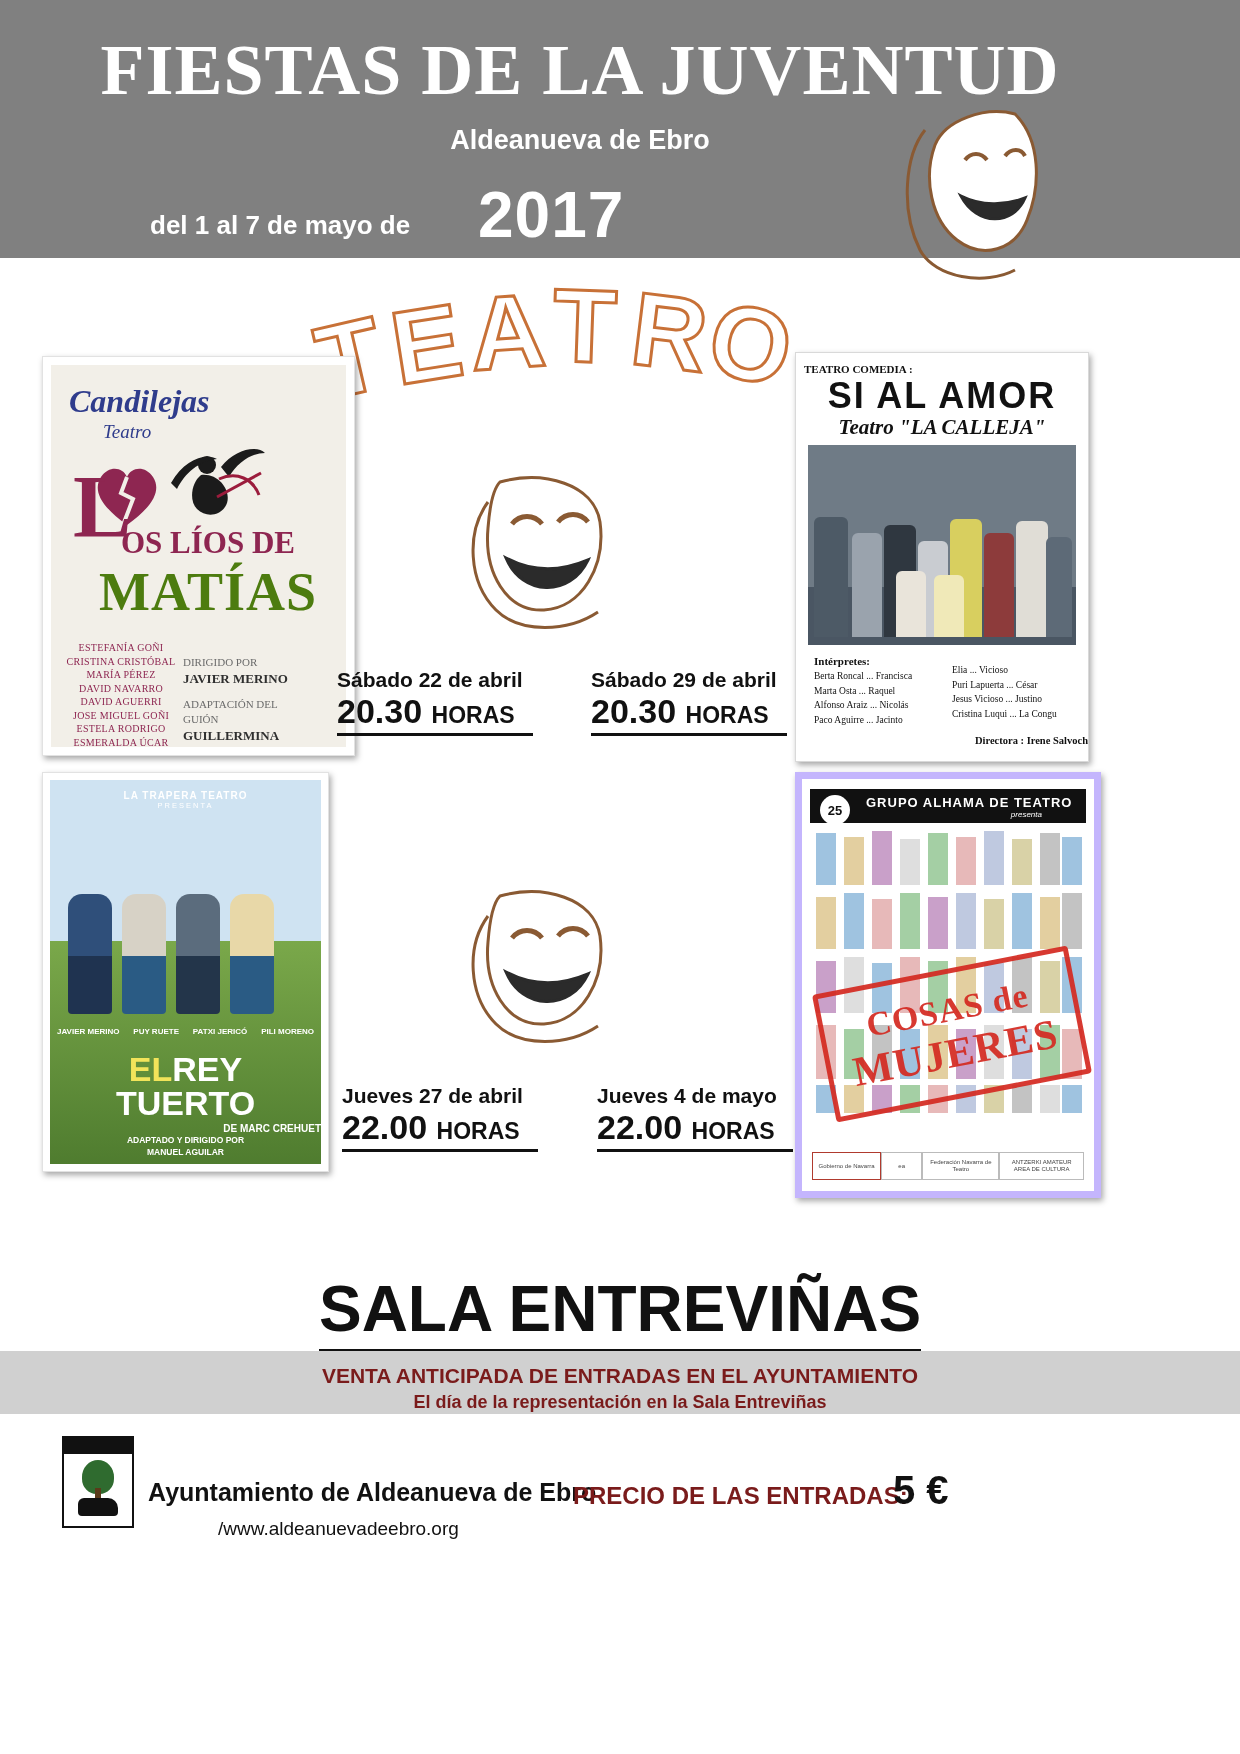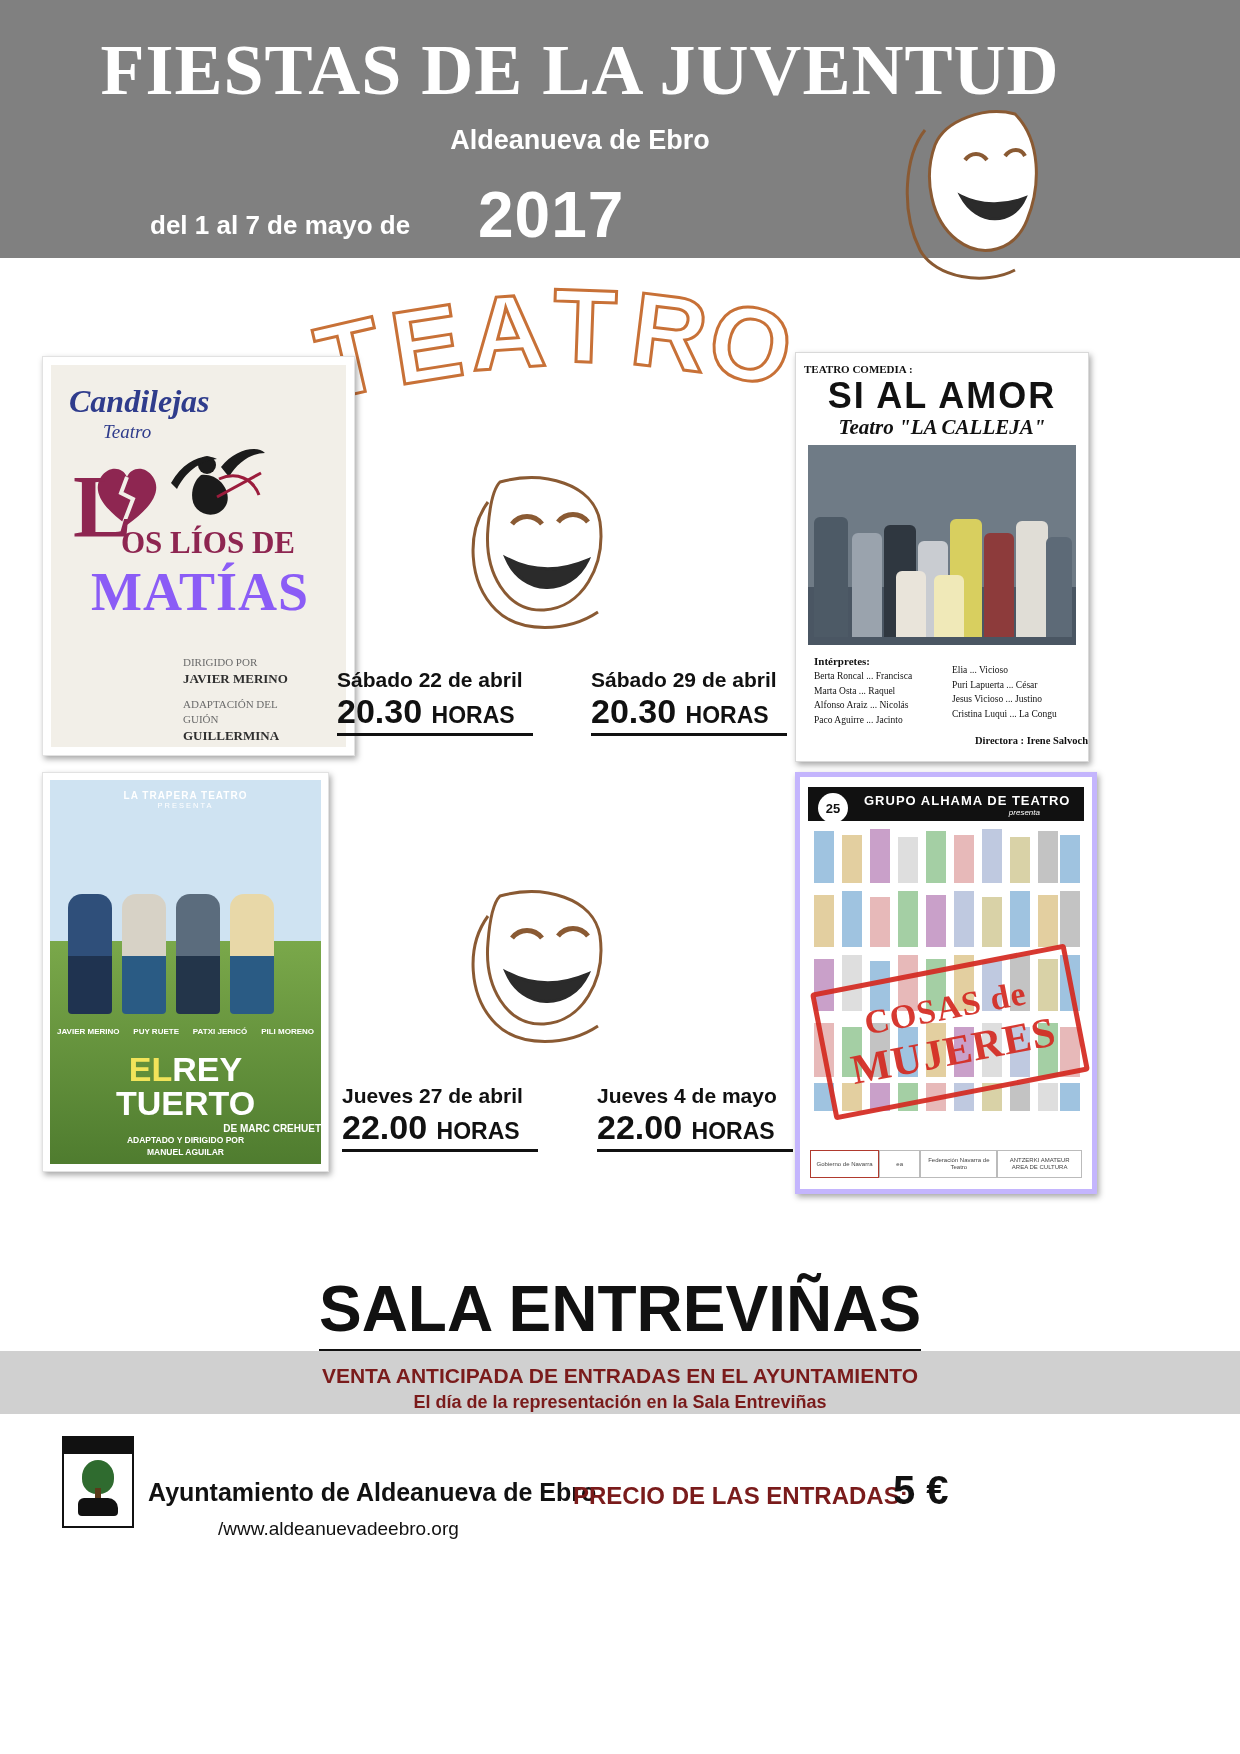--- a/index.html
+++ b/index.html
@@ -138,24 +138,24 @@
   .matias-l1 {
     position: absolute;
     left: 70px; top: 160px;
     font-family: "Liberation Serif", serif;
     font-size: 31px;
     color: #8e2651;
     font-weight: bold;
   }
   .matias-l2 {
     position: absolute;
-    left: 40px; top: 196px;
+    left: 48px; top: 196px;
     font-family: "Liberation Serif", serif;
     font-size: 54px;
-    color: #8b5cf6;
+    color: #4d7c0f;
     font-weight: bold;
     letter-spacing: 1px;
   }
   .matias-cast {
     position: absolute;
     left: 14px; top: 276px;
     width: 112px;
     text-align: center;
     font-family: "Liberation Serif", serif;
     font-size: 10px;
@@ -284,21 +284,21 @@
   .rey-foot {
     position: absolute; left: 0; bottom: 6px; width: 100%;
     text-align: center; color: #ffffff; font-size: 8.5px; font-weight: bold;
     line-height: 1.35;
   }
 
   
   #poster-cosas {
     left: 795px; top: 772px;
     width: 292px; height: 412px;
-    border: 5px solid #c4b5fd;
+    border: 7px solid #c4b5fd;
     background: #ffffff;
   }
   .cosas-band {
     position: absolute; left: 8px; top: 10px;
     width: 276px; height: 34px;
     background: #111;
     color: #fff;
   }
   .cosas-band .grp {
     position: absolute; left: 56px; top: 6px;
@@ -488,20 +488,31 @@
 
     <svg class="matias-heart" viewBox="0 0 72 68">
       <path d="M36,64 C8,44 2,28 10,16 C18,4 32,6 36,16 C40,6 54,4 62,16 C70,28 64,44 36,64 Z" fill="#8e2651"></path>
       <path d="M36,16 L30,32 L42,38 L32,64" fill="none" stroke="#f2efe8" stroke-width="4"></path>
     </svg>
 
     <div class="matias-L">L</div>
     <div class="matias-l1">OS LÍOS DE</div>
     <div class="matias-l2">MATÍAS</div>
 
+    <div class="matias-cast">
+      <div>ESTEFANÍA GOÑI</div>
+      <div>CRISTINA CRISTÓBAL</div>
+      <div>MARÍA PÉREZ</div>
+      <div>DAVID NAVARRO</div>
+      <div>DAVID AGUERRI</div>
+      <div>JOSE MIGUEL GOÑI</div>
+      <div>ESTELA RODRIGO</div>
+      <div>ESMERALDA ÚCAR</div>
+
+    </div>
 
     <div class="matias-credits">
       <div>DIRIGIDO POR</div>
       <div><b>JAVIER MERINO</b></div>
       <div style="margin-top:8px">ADAPTACIÓN DEL GUIÓN</div>
       <div><b>GUILLERMINA LAPARTE</b></div>
     </div>
   </div>
 </div>
 

